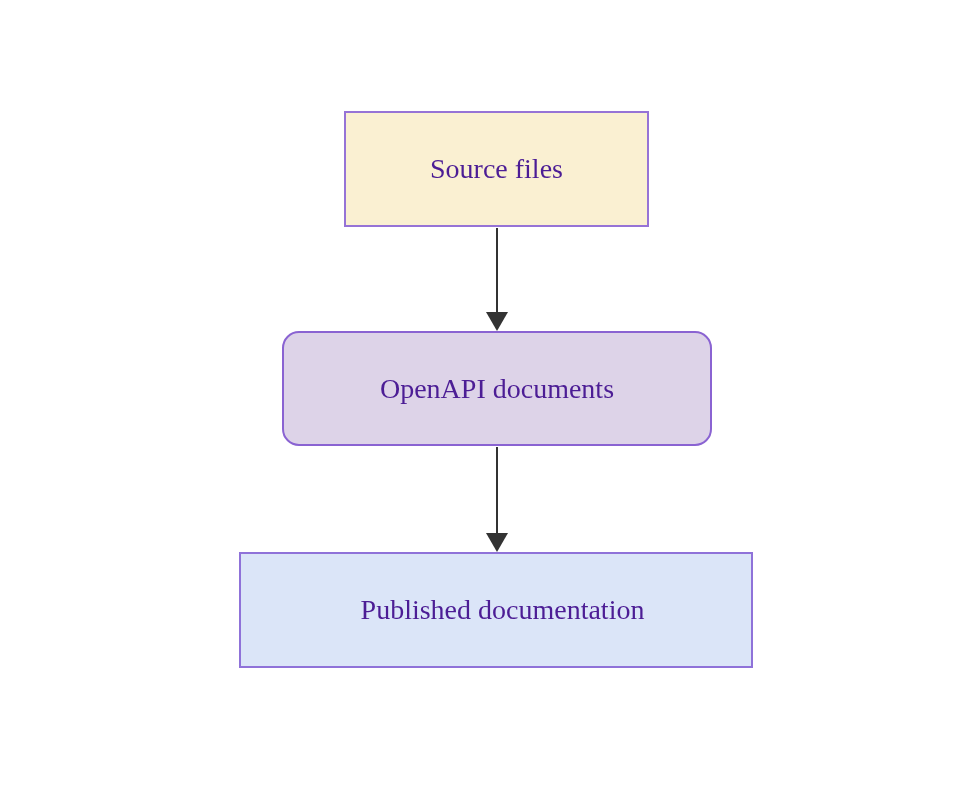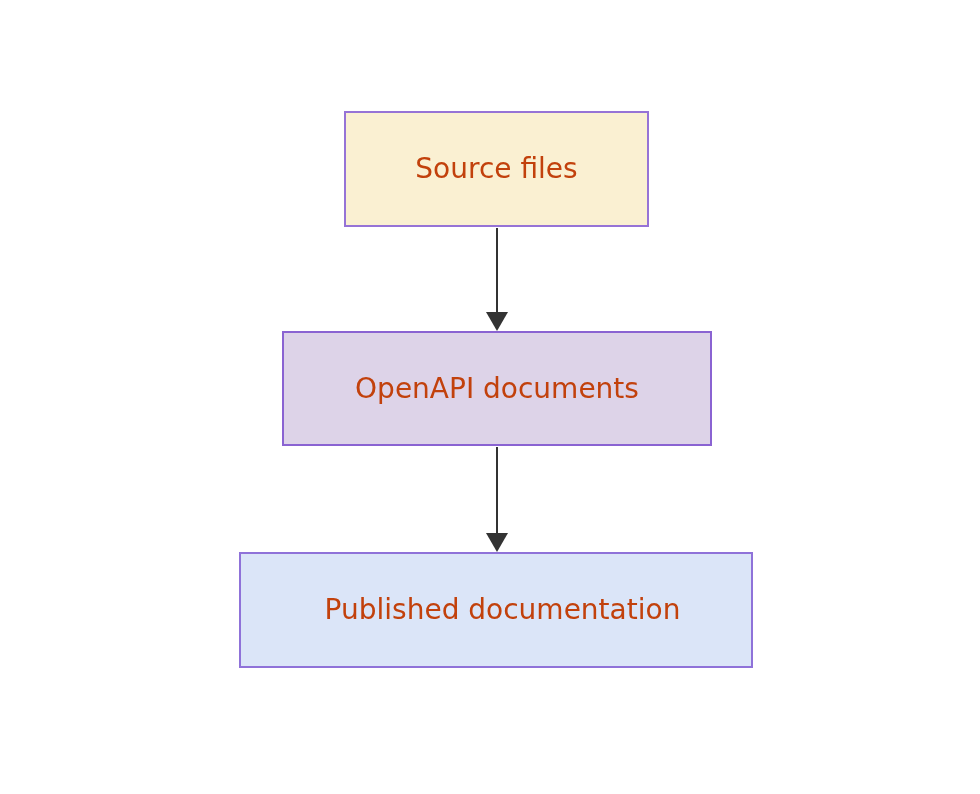--- a/index.html
+++ b/index.html
@@ -29,25 +29,26 @@
     box-sizing: border-box;
     border: 2px solid #9370db;
     display: flex;
     align-items: center;
     justify-content: center;
     text-align: center;
   }
   .node-label {
     font-size: 28px;
     line-height: 1.2;
-    color: #c2410c;
+    color: #4c1d95;
     letter-spacing: 0px;
+    font-family: Liberation Serif, serif;
   }
   .node-source    { left: 344px; top: 111px; width: 305px; height: 116px; }
-  .node-openapi   { left: 282px; top: 331px; width: 430px; height: 115px; }
+  .node-openapi   { left: 282px; top: 331px; width: 430px; height: 115px; border-radius: 17px; }
   .node-published { left: 239px; top: 552px; width: 514px; height: 116px; padding-left: 13px; }
 </style>
 </head>
 <body style="background: rgb(255, 255, 255);">
 
 <div class="canvas">
 
   <svg class="edges" viewBox="0 0 980 794" aria-hidden="true">
     <g class="edge">
       <line x1="497" y1="228" x2="497" y2="315" stroke="#333333"></line>

